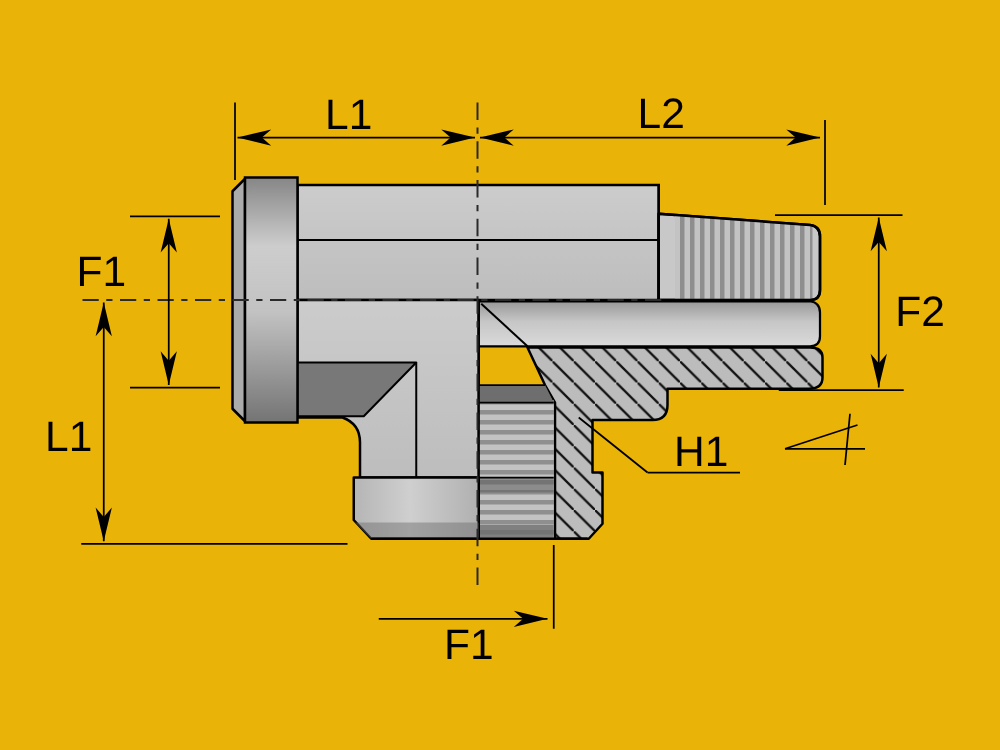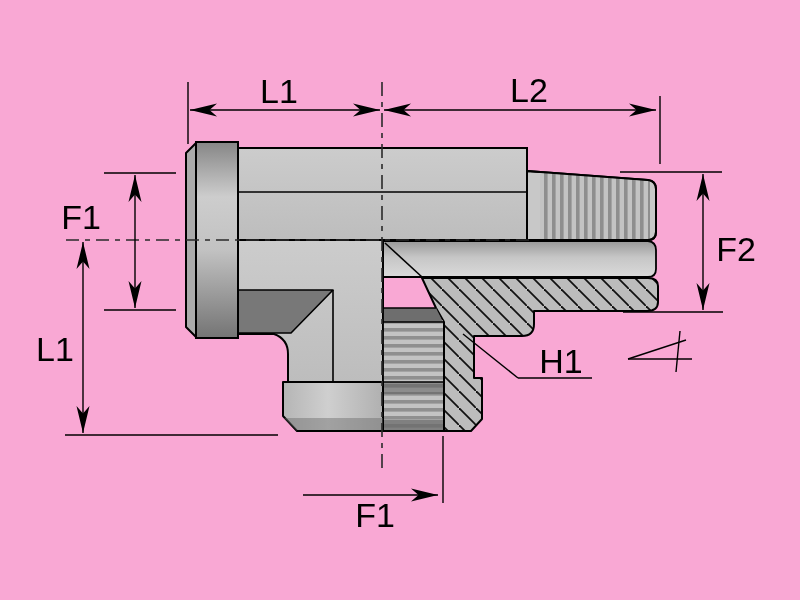--- a/index.html
+++ b/index.html
@@ -1,16 +1,16 @@
 <!DOCTYPE html>
 <html><head>
 <meta charset="utf-8">
 <style>
   html,body{margin:0;padding:0;background:#fff;}
-  .stage{position:relative;width:800px;height:600px;background:#f9a8d4;overflow:hidden;
+  .stage{position:relative;width:800px;height:600px;background:#eab308;overflow:hidden;
          font-family:"Liberation Sans", sans-serif;}
   svg{display:block}
   text{font-family:"Liberation Sans", sans-serif;font-size:34px;fill:#000;}
 </style>
 </head>
 <body>
 
 <div class="stage">
 <svg width="800" height="600" viewBox="0 0 800 600">
   <defs>

